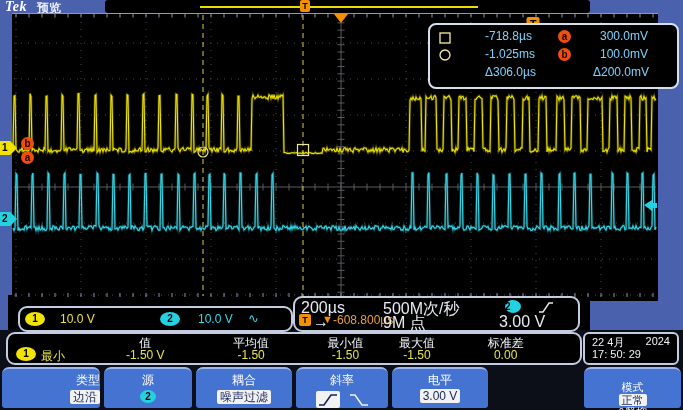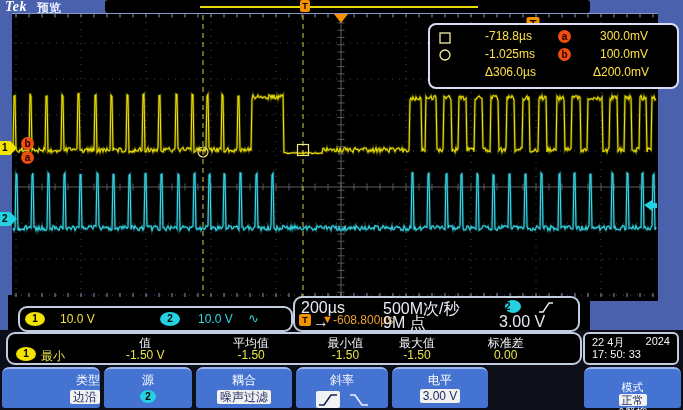--- a/index.html
+++ b/index.html
@@ -27,21 +27,21 @@
   #chbox{left:18px;top:306px;width:271px;height:22px;}
   #trigbox{left:293px;top:296px;width:283px;height:32px;}
   #measbox{left:6px;top:332px;width:572px;height:29px;}
   #datebox{left:583px;top:332px;width:92px;height:29px;border-radius:6px;}
   #cursorbox{left:428px;top:23px;width:247px;height:62px;border-radius:8px;border-color:#d7dfee;}
   .obadge{display:inline-block;width:20px;height:14px;border-radius:50%;color:#000;text-align:center;
           font:bold 10px/14px "Liberation Sans",sans-serif;}
   .abs{position:absolute;white-space:nowrap;}
   .ch1c{color:#f0e23c;} .ch2c{color:#35d8e8;}
   .wtxt{color:#e8eaf2;font-size:16px;} .ytxt{color:#e8e44a;font-size:12px;}
-  .cursortxt{color:#fde047;font-size:12px;}
+  .cursortxt{color:#7dd3fc;font-size:12px;}
   
   .mhead{position:absolute;top:1px;transform:translateX(-50%);color:#f0f2f8;font-size:12px;}
   .mval{position:absolute;top:14px;transform:translateX(-50%);color:#e8e44a;font-size:12px;}
   
   #datebox .line{position:absolute;left:7px;right:7px;color:#f0f2f8;font-size:11px;}
   
   .mbtn{position:absolute;top:367px;height:41px;background:#4573d2;border-top:2px solid #9cb6ef;
         border-radius:7px 7px 3px 3px;box-sizing:border-box;color:#fff;font-size:12px;text-align:center;z-index:4;}
   .mbtn .t{margin-top:3px;}
   .hl{background:#f2f2f2;color:#17235c;border-radius:2px;padding:0 3px;}
@@ -349,21 +349,21 @@
     <span class="mval" style="left:59%;">-1.50</span>
     <span class="mval" style="left:71.5%;">-1.50</span>
     <span class="mval" style="left:87%;">0.00</span>
   </div>
 
   <div class="rbox" id="datebox">
     <div class="line" style="top:1px;display:flex;justify-content:space-between;">
       <span>22 4月</span>
       <span>2024</span>
     </div>
-    <div class="line" style="top:14px;">17: 50: 33</div>
+    <div class="line" style="top:14px;">17: 50: 29</div>
   </div>
 
   <div class="mbtn mb1">
     <div class="t">类型</div>
     <div><span class="hl">边沿</span></div>
   </div>
   <div class="mbtn mb2">
     <div class="t">源</div>
     <div><span class="cybadge">2</span></div>
   </div>

